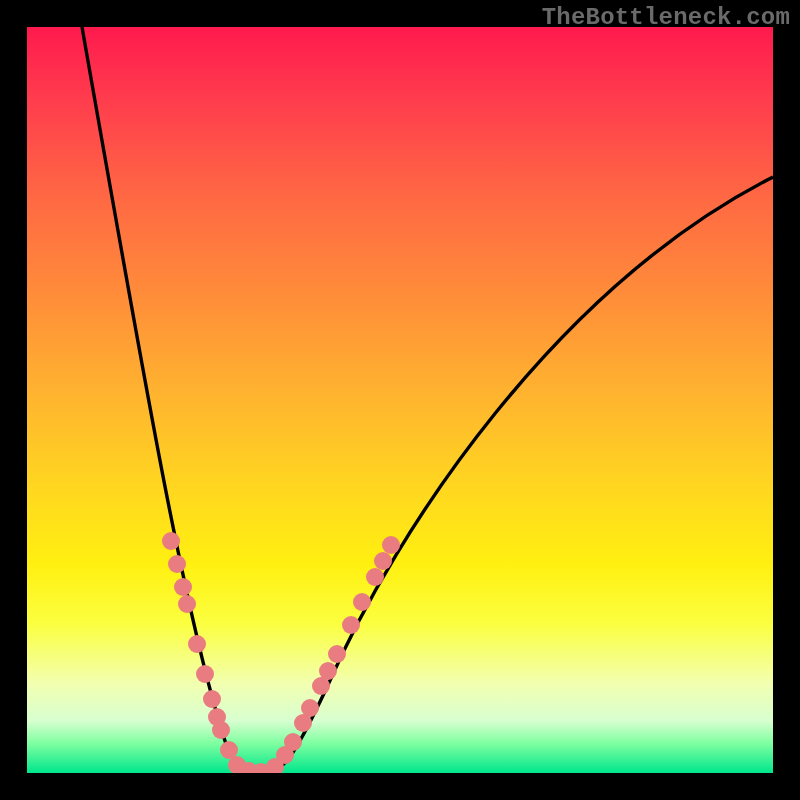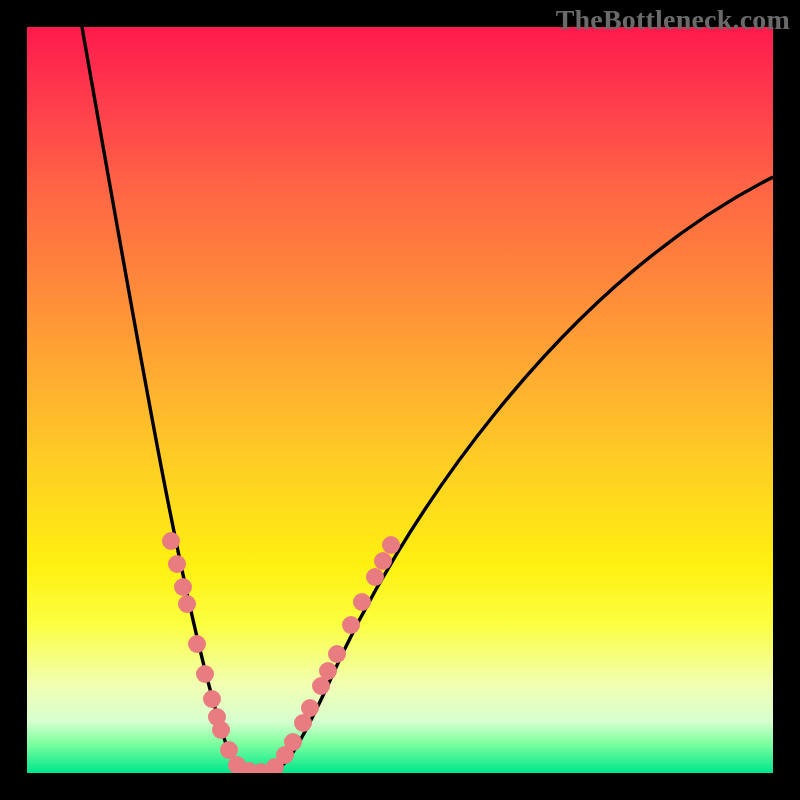--- a/index.html
+++ b/index.html
@@ -28,22 +28,22 @@
       #f2ffb0 88%,
       #d8ffd0 93%,
       #7fffa0 96%,
       #00e68c 100%
     );
   }
   .watermark {
     position: absolute;
     top: 4px;
     right: 10px;
-    font-family: Liberation Serif, serif;
-    font-size: 28px;
+    font-family: Liberation Mono, monospace;
+    font-size: 24px;
     font-weight: 600;
     color: #6a6a6a;
     letter-spacing: 0.2px;
   }
   svg {
     position: absolute;
     left: 0;
     top: 0;
   }
 </style>

